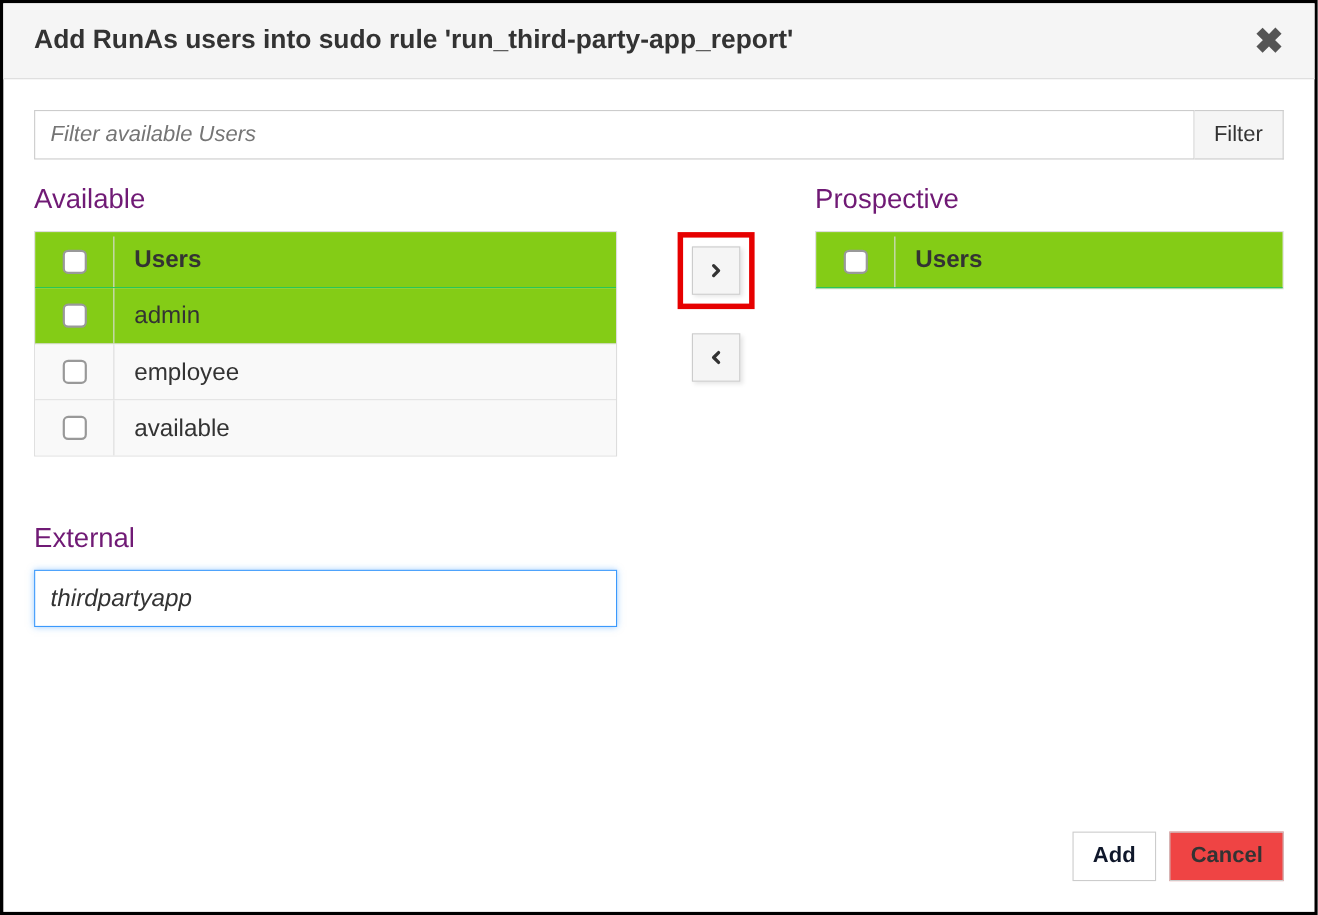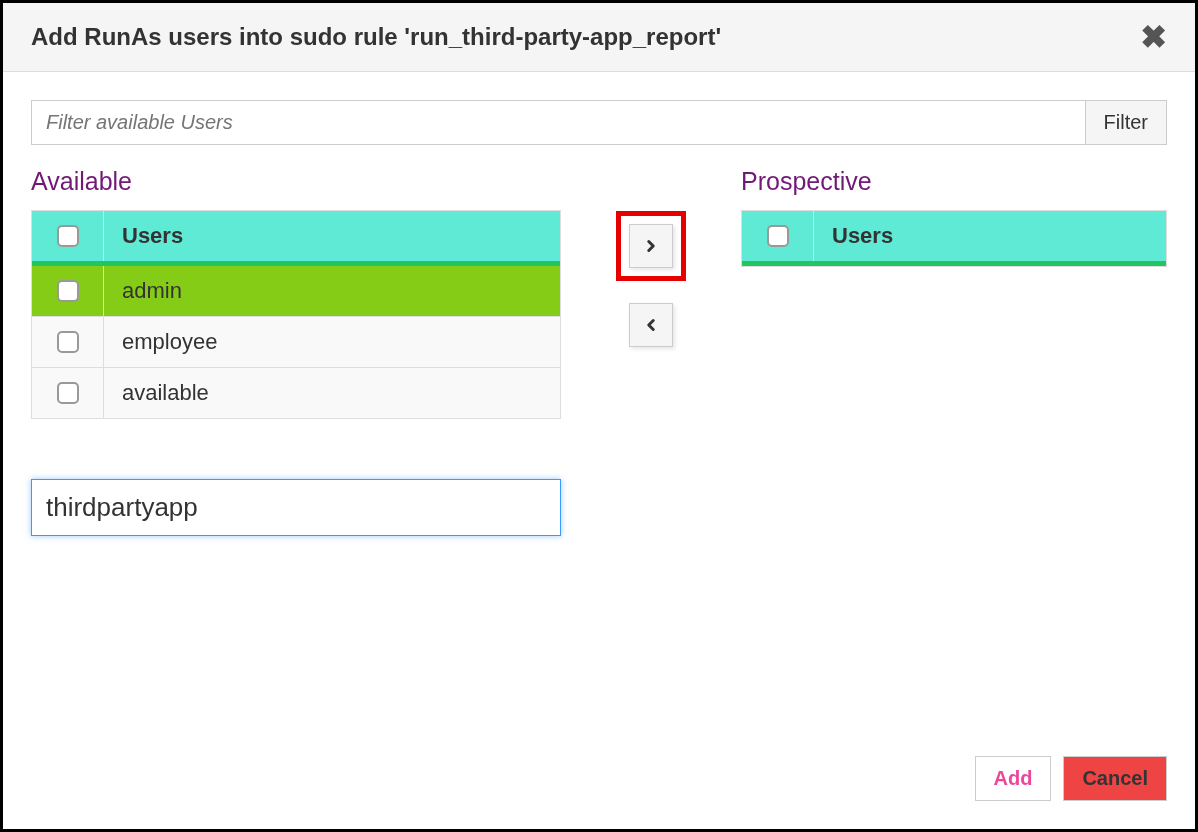--- a/index.html
+++ b/index.html
@@ -96,22 +96,23 @@
       color: #701a75;
       font-weight: 400;
       margin-bottom: 14px;
     }
     .user-table {
       border: 1px solid #ddd;
       width: 100%;
     }
     .table-header-row {
       display: flex;
-      background: #5eead4;
-      border-bottom: 5px solid #22c55e;
+      background: #84cc16;
+      border-bottom: 1px solid #22c55e;
+      align-items: flex-end;
     }
     .checkbox-cell {
       width: 72px;
       display: flex;
       align-items: center;
       justify-content: center;
       padding: 12px 0;
       border-right: 1px solid #ddd;
     }
     .header-label-cell {
@@ -167,38 +168,39 @@
       width: 18px;
       height: 18px;
     }
     .external-section {
       margin-top: 60px;
     }
     .external-input {
       width: 530px;
       border: 1px solid #3b99fc;
       padding: 12px 14px;
-      font-size: 26px;
+      font-size: 22px;
       color: #333;
       outline: none;
       box-shadow: 0 0 6px rgba(59,153,252,0.5);
+      font-style: italic;
     }
     .dialog-footer {
       display: flex;
       justify-content: flex-end;
       padding: 18px 28px 28px 28px;
       gap: 12px;
     }
     .footer-btn {
       border: 1px solid #ccc;
       background: #fff;
       padding: 10px 18px;
       font-size: 20px;
       font-weight: 700;
-      color: #ec4899;
+      color: #0f172a;
       cursor: pointer;
     }
     .footer-btn.cancel {
       background: #ef4444;
       color: #333;
     }
   </style>
 </head>
 <body>
 
@@ -243,20 +245,21 @@
           </div>
           <div class="table-row">
             <div class="checkbox-cell">
               <div class="checkbox"></div>
             </div>
             <div class="data-cell">available</div>
           </div>
         </div>
 
         <div class="external-section">
+          <div class="section-heading">External</div>
           <input type="text" class="external-input" value="thirdpartyapp" style="">
         </div>
       </div>
 
       <div class="column-mid">
         <div class="highlight-box">
           <button class="arrow-btn">
             <svg viewBox="0 0 24 24" fill="none" stroke="#333" stroke-width="4" stroke-linecap="round" stroke-linejoin="round">
                 <polyline points="9 18 15 12 9 6"></polyline>
               </svg>

